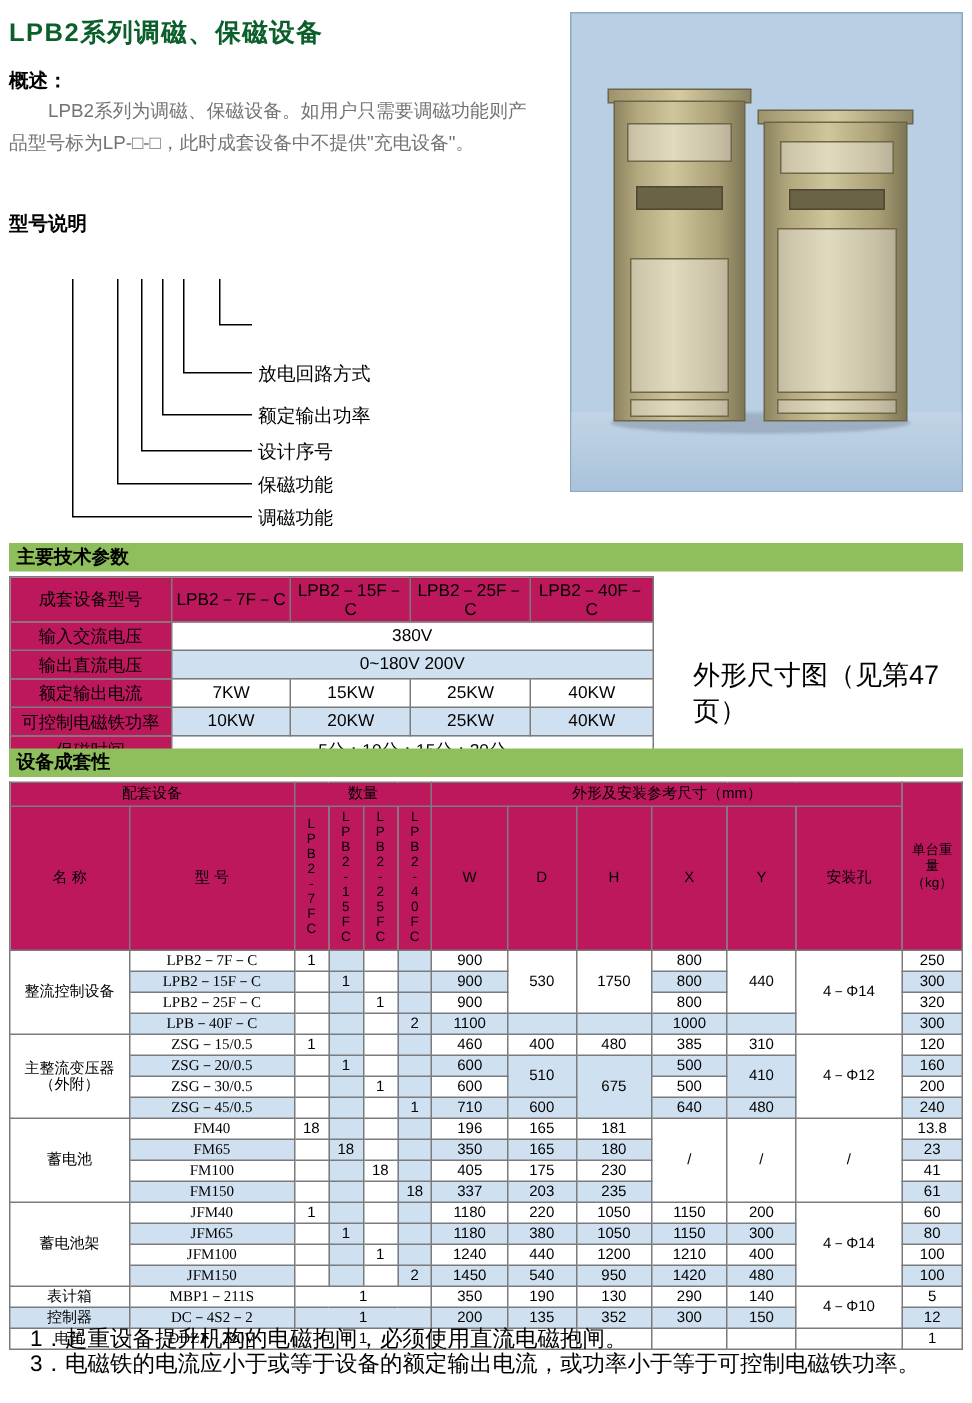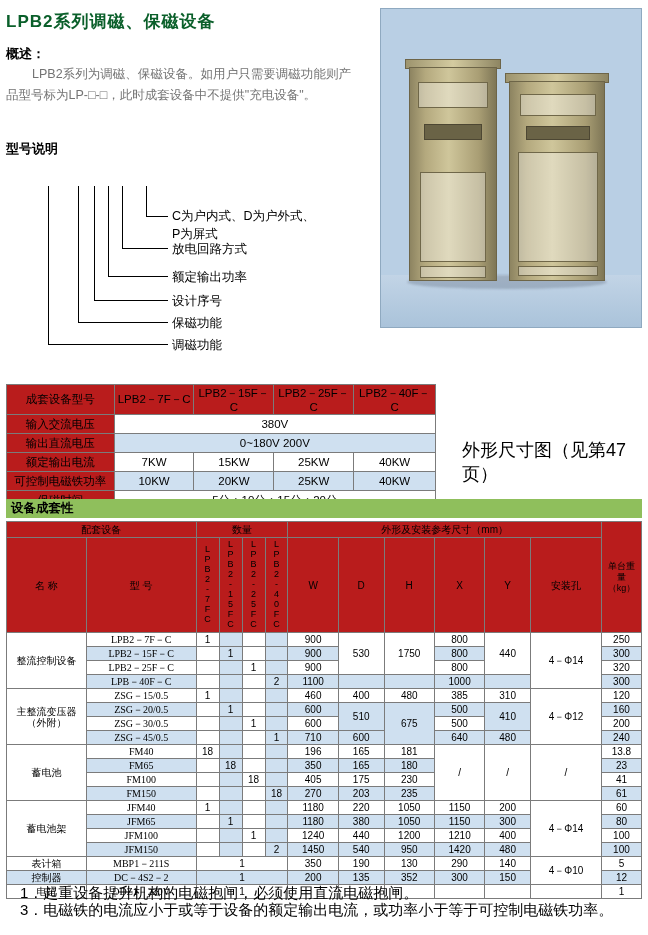--- a/index.html
+++ b/index.html
@@ -143,21 +143,21 @@
     text-align: center;
     font-weight: normal;
     padding: 1px 2px;
   }
   .tbl-main {
     position: absolute;
     left: 6px; top: 384px;
     width: 430px;
   }
   .tbl-main td { height: 19px; font-size: 11.5px; }
-  .th-green { background: #b91c1c; }
+  .th-green { background: #be185d; }
   .td-blue  { background: #cfe0f0; }
   .outline-note {
     position: absolute;
     left: 462px; top: 438px;
     font-size: 18px;
     color: #000;
   }
   .tbl-set {
     position: absolute;
     left: 6px; top: 521px;
@@ -232,30 +232,27 @@
 
   <div class="vline" style="left:94px; top:186px; height:114px;"></div>
   <div class="hline" style="left:94px; top:300px; width:74px;"></div>
 
   <div class="vline" style="left:78px; top:186px; height:136px;"></div>
   <div class="hline" style="left:78px; top:322px; width:90px;"></div>
 
   <div class="vline" style="left:48px; top:186px; height:158px;"></div>
   <div class="hline" style="left:48px; top:344px; width:120px;"></div>
 
-  <div class="leg two" style="left:172px; top:207px;">
-    <span>C为户内式、D为户外式、</span><br>
-    <span>P为屏式</span>
-  </div>
   <div class="leg" style="left:172px; top:240px;">放电回路方式</div>
   <div class="leg" style="left:172px; top:268px;">额定输出功率</div>
   <div class="leg" style="left:172px; top:292px;">设计序号</div>
   <div class="leg" style="left:172px; top:314px;">保磁功能</div>
   <div class="leg" style="left:172px; top:336px;">调磁功能</div>
 
+  <div class="sec-head" style="top:362px;">主要技术参数</div>
 
   <table class="tbl-main">
     <tbody>
         <tr>
       <td class="th-green" style="width:108px;">成套设备型号</td>
       <td class="th-green" style="width:80px;">LPB2－7F－C</td>
       <td class="th-green" style="width:80px;">LPB2－15F－C</td>
       <td class="th-green" style="width:80px;">LPB2－25F－C</td>
       <td class="th-green" style="width:82px;">LPB2－40F－C</td>
     </tr>
@@ -453,21 +450,21 @@
       <td>175</td>
       <td>230</td>
       <td>41</td>
     </tr>
     <tr>
       <td class="nm td-blue">FM150</td>
       <td></td>
       <td class="td-blue"></td>
       <td></td>
       <td class="td-blue">18</td>
-      <td class="td-blue">270</td>
+      <td class="td-blue">337</td>
       <td class="td-blue">203</td>
       <td class="td-blue">235</td>
       <td class="td-blue">61</td>
     </tr>
 
     <tr>
       <td rowspan="4">蓄电池架</td>
       <td class="nm">JFM40</td>
       <td>1</td>
       <td class="td-blue"></td>

